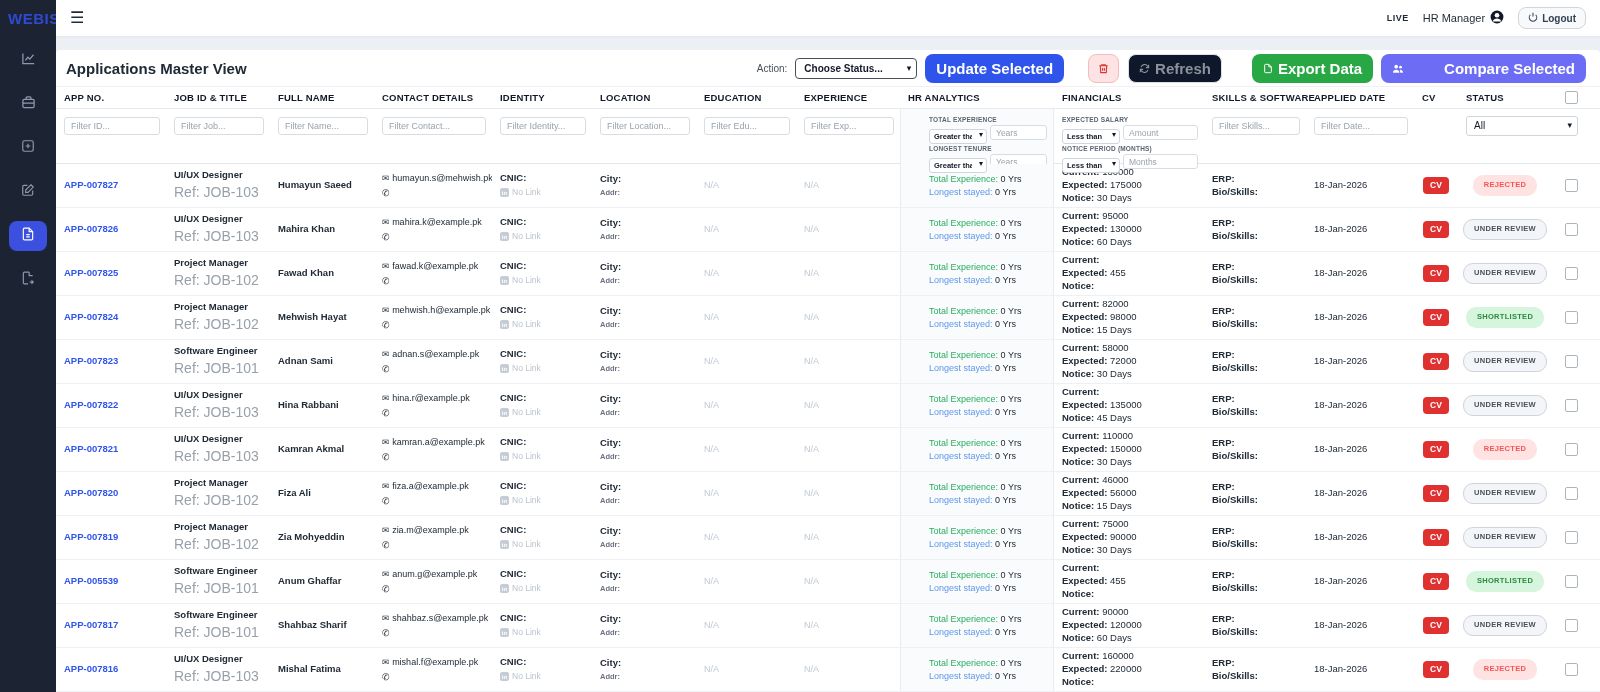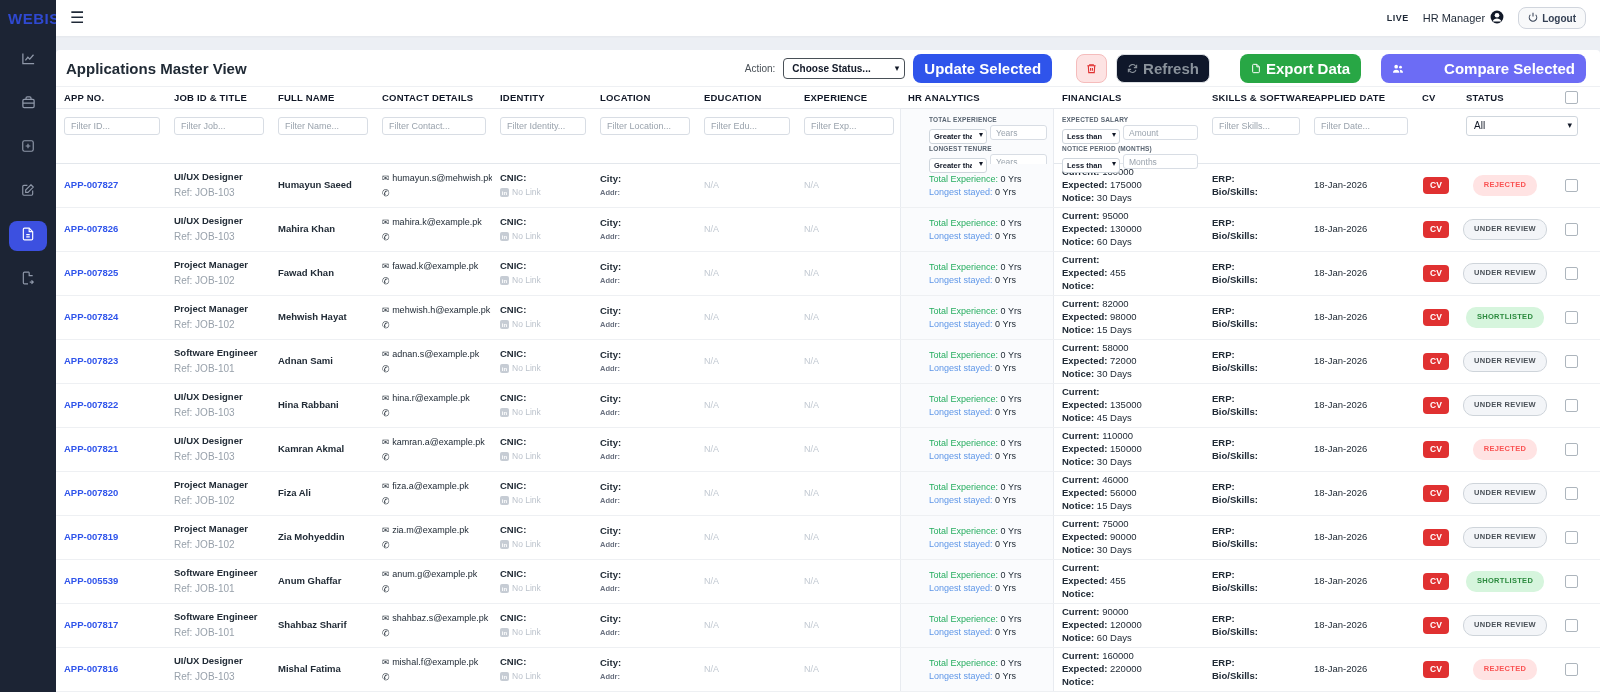--- a/index.html
+++ b/index.html
@@ -31,21 +31,21 @@
   .action-label { font-size:10px; color:#495057; }
   .sel { position:relative; display:inline-block; }
   .sel select { appearance:none; -webkit-appearance:none; font-family:inherit; background:#fff; cursor:pointer; }
   .sel::after { content:"▾"; position:absolute; right:6px; top:50%; transform:translateY(-54%); font-size:9px; color:#111827; pointer-events:none; }
   .status-select { font-size:10px; font-weight:bold; color:#111827; border:1px solid #495057; border-radius:4px; padding:4px 22px 4px 8px; width:122px; }
   .btn { display:inline-flex; align-items:center; gap:5px; font-size:15px; font-weight:bold; border-radius:8px; padding:5px 10px; border:1px solid transparent; cursor:pointer; font-family:inherit; }
   .btn-blue { background:#2f54eb; color:#fff; }
   .btn-trash { background:#fde3e3; border-color:#f5bcbc; padding:5px 9px; margin-left:16px; }
   .btn-gray { background:#0f172a; border-color:#dde0e4; color:#8a929b; margin-left:1px; }
   .btn-green { background:#28a745; color:#fff; margin-left:22px; }
-  .btn-purple { background:#6c6cf5; color:#fff; margin-left:12px;gap:40px; }
+  .btn-purple { background:#6c6cf5; color:#fff; margin-left:0;gap:40px; }
 
   
   .table { --cols:110px 104px 104px 118px 100px 104px 100px 104px 154px 150px 102px 108px 44px 94px 38px; flex:1; display:flex; flex-direction:column; }
   .grid-row { display:grid; grid-template-columns:var(--cols); }
   .thead { height:22px; align-items:center; border-top:1px solid #eef0f3; }
   .th { font-size:9.5px; font-weight:bold; color:#111827; padding:0 8px; white-space:nowrap; letter-spacing:.2px; }
   .filter-row { height:56px; border-top:1px solid #e6e9ee; border-bottom:1px solid #e3e7ec; align-items:start; }
   .fcell { padding:6px 6px 0 8px; }
   .finput { width:100%; height:18px; border:1px solid #d8dde4; border-radius:3px; font-size:9px; padding:0 6px; color:#374151; font-family:inherit; }
   .finput::placeholder { color:#9aa3ad; }
@@ -57,21 +57,21 @@
   .mini-input::placeholder { color:#9aa3ad; }
   .all-select { font-size:10px; color:#111827; border:1px solid #cfd6dd; border-radius:3px; height:20px; padding:0 24px 0 7px; width:112px; }
 
   .tbody { flex:1; }
   .trow { height:44px; border-bottom:1px solid #eef0f3; align-items:center; }
   .cell { padding:0 8px; font-size:9.5px; color:#212b36; line-height:1.35; overflow:hidden; white-space:nowrap; }
   .col-hr { background:#fafbfd; border-left:1px solid #e8ebf0; border-right:1px solid #e8ebf0; height:100%; display:flex; flex-direction:column; justify-content:center;padding-left:28px; }
   .filter-row .col-hr { justify-content:flex-start; }
   .app-link { color:#2f54eb; font-weight:bold; font-size:9.5px; text-decoration:none; cursor:pointer; }
   .job-title { font-weight:bold; }
-  .job-ref { font-size:10px; color:#98a1ab; margin-top:2px; }
+  .job-ref { font-size:14px; color:#98a1ab; margin-top:2px; }
   .name { font-weight:bold; }
   .email-line { display:flex; align-items:center; gap:3px; font-size:9px; }
   .icon-sm { font-size:8.5px; color:#212b36; }
   .phone-line { margin-top:2px; font-size:9px; color:#212b36; }
   .cnic { font-weight:bold; }
   .nolink { margin-top:2px; color:#bcc3cc; font-size:8.5px; display:flex; align-items:center; gap:3px; }
   .in-badge { width:9px; height:9px; background:#c6ccd4; color:#fff; font-size:6px; font-weight:bold; display:inline-flex; align-items:center; justify-content:center; border-radius:2px; }
   .city { font-weight:bold; }
   .addr { font-size:7.5px; font-weight:bold; color:#6b7280; margin-top:2px; }
   .na { color:#c2c9d2; font-size:9px; }

